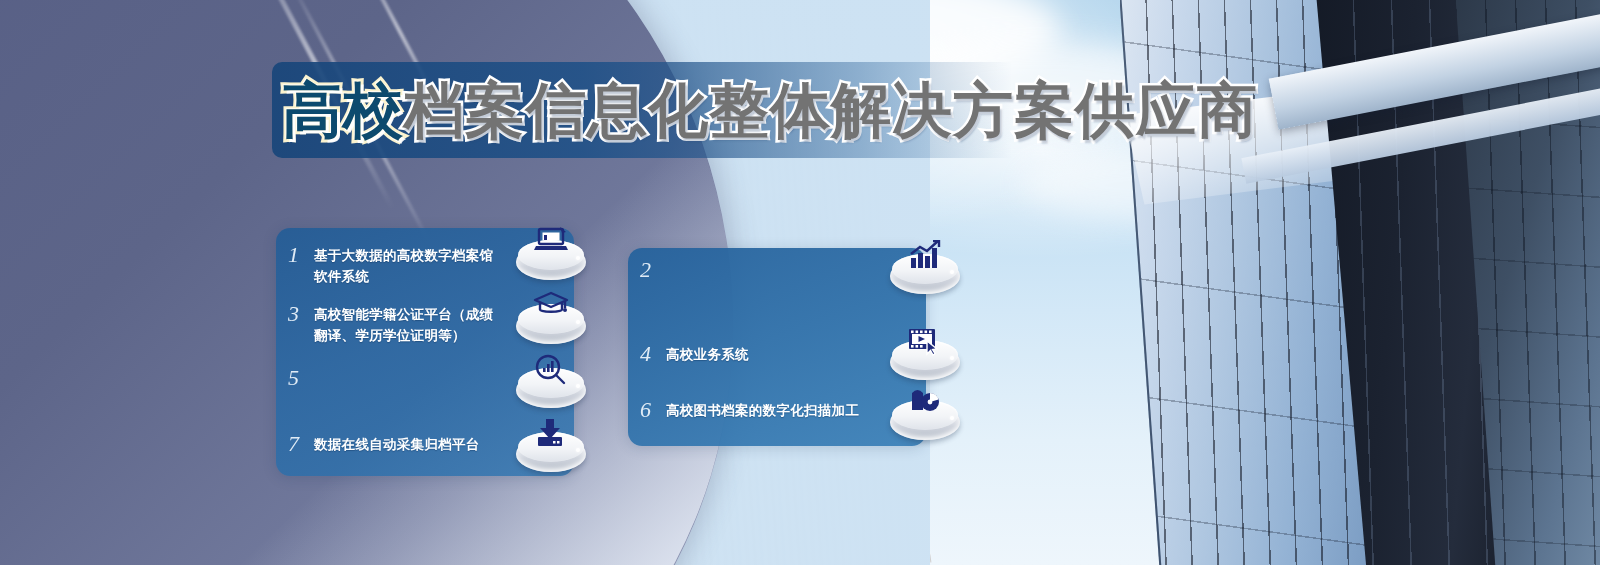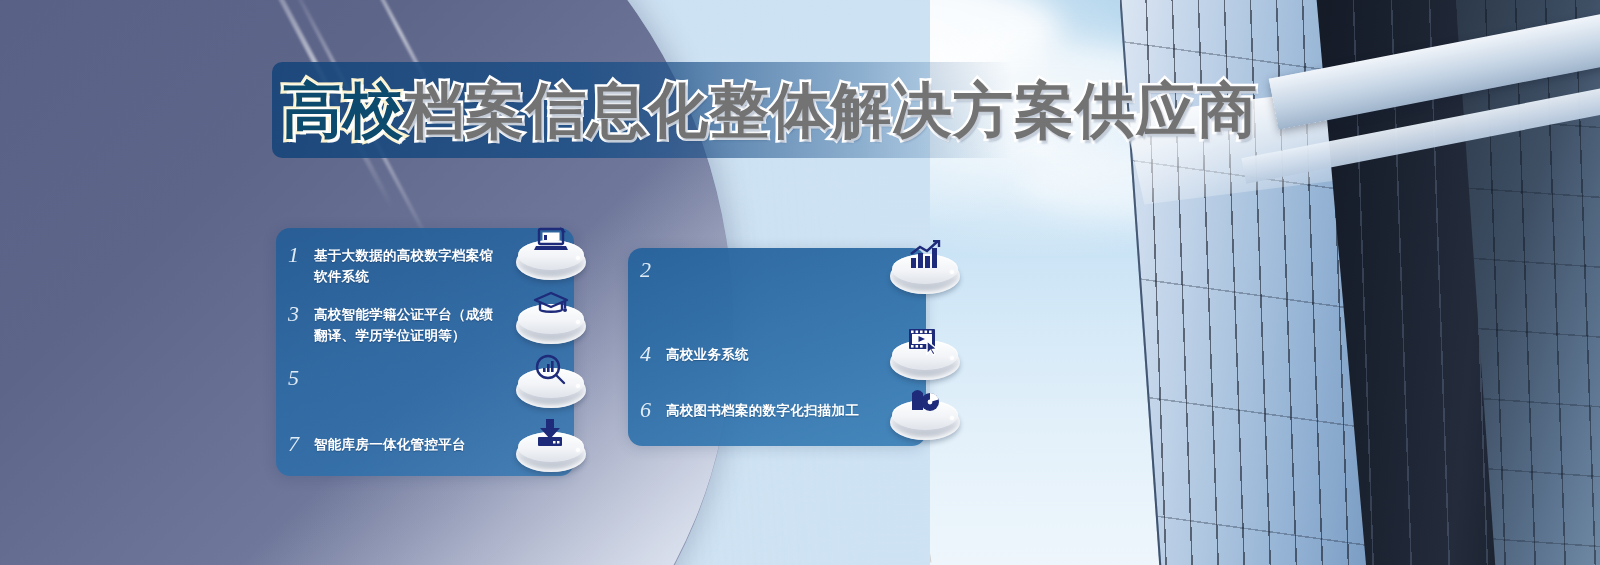--- a/index.html
+++ b/index.html
@@ -235,21 +235,21 @@
   <div class="item" style="left:288px;top:304px;width:230px;">
     <span class="num">3</span>
     <span class="txt">高校智能学籍公证平台（成绩
 翻译、学历学位证明等）</span>
   </div>
   <div class="item" style="left:288px;top:368px;width:236px;">
     <span class="num">5</span>
   </div>
   <div class="item" style="left:288px;top:434px;width:230px;">
     <span class="num">7</span>
-    <span class="txt">智能库房一体化管控平台</span>
+    <span class="txt">数据在线自动采集归档平台</span>
   </div>
 
   <div class="puck" style="left:516px;top:230px;">
     <div class="disc"></div>
     <div class="disc2"></div>
     <div class="dot"></div>
     <svg width="36" height="30" viewBox="0 0 36 30">
       <rect x="6" y="3" width="24" height="15" rx="1.5" class="navy-s" stroke-width="2.6"></rect>
       <rect x="9.5" y="6.5" width="17" height="8" fill="#ffffff"></rect>
       <path d="M3 20 h30 l2 4 H1 Z" class="navy"></path>

